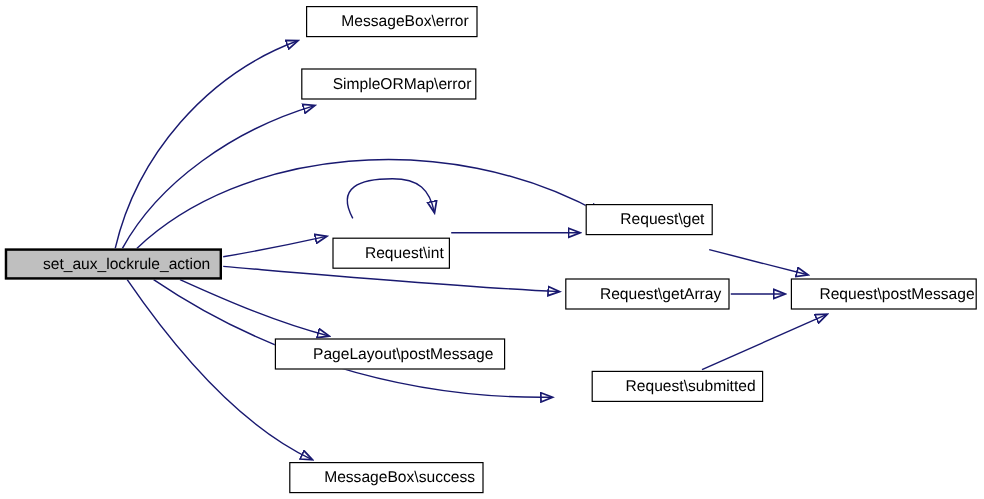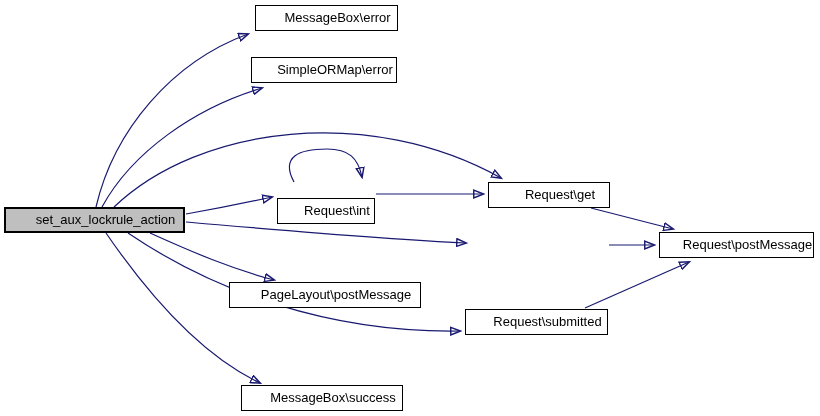--- a/index.html
+++ b/index.html
@@ -74,24 +74,25 @@
   </svg>
 
   <div class="node root" style="left:4px; top:207px; width:181px;">set_aux_lockrule_action</div>
 
   <div class="node" style="left:255px; top:5px; width:143px;">MessageBox\error</div>
 
   <div class="node" style="left:251px; top:57px; width:146px;">SimpleORMap\error</div>
 
   <div class="node" style="left:277px; top:182px; width:98px;margin-top:16px;">Request\int</div>
 
-  <div class="node" style="left:488px; top:182px; width:122px;">Request\get</div>
+  <div class="node" style="left:488px; top:170px; width:106px;">Request\get</div>
 
+  <div class="node" style="left:471px; top:232px; width:137px;">Request\getArray</div>
 
   <div class="node" style="left:659px; top:232px; width:155px;">Request\postMessage</div>
 
   <div class="node" style="left:229px; top:282px; width:192px;">PageLayout\postMessage</div>
 
-  <div class="node" style="left:465px; top:309px; width:143px;">Request\submitted</div>
+  <div class="node" style="left:493px; top:309px; width:143px;">Request\submitted</div>
 
   <div class="node" style="left:241px; top:385px; width:162px;">MessageBox\success</div>
 
 </div>
 
 </body></html>

